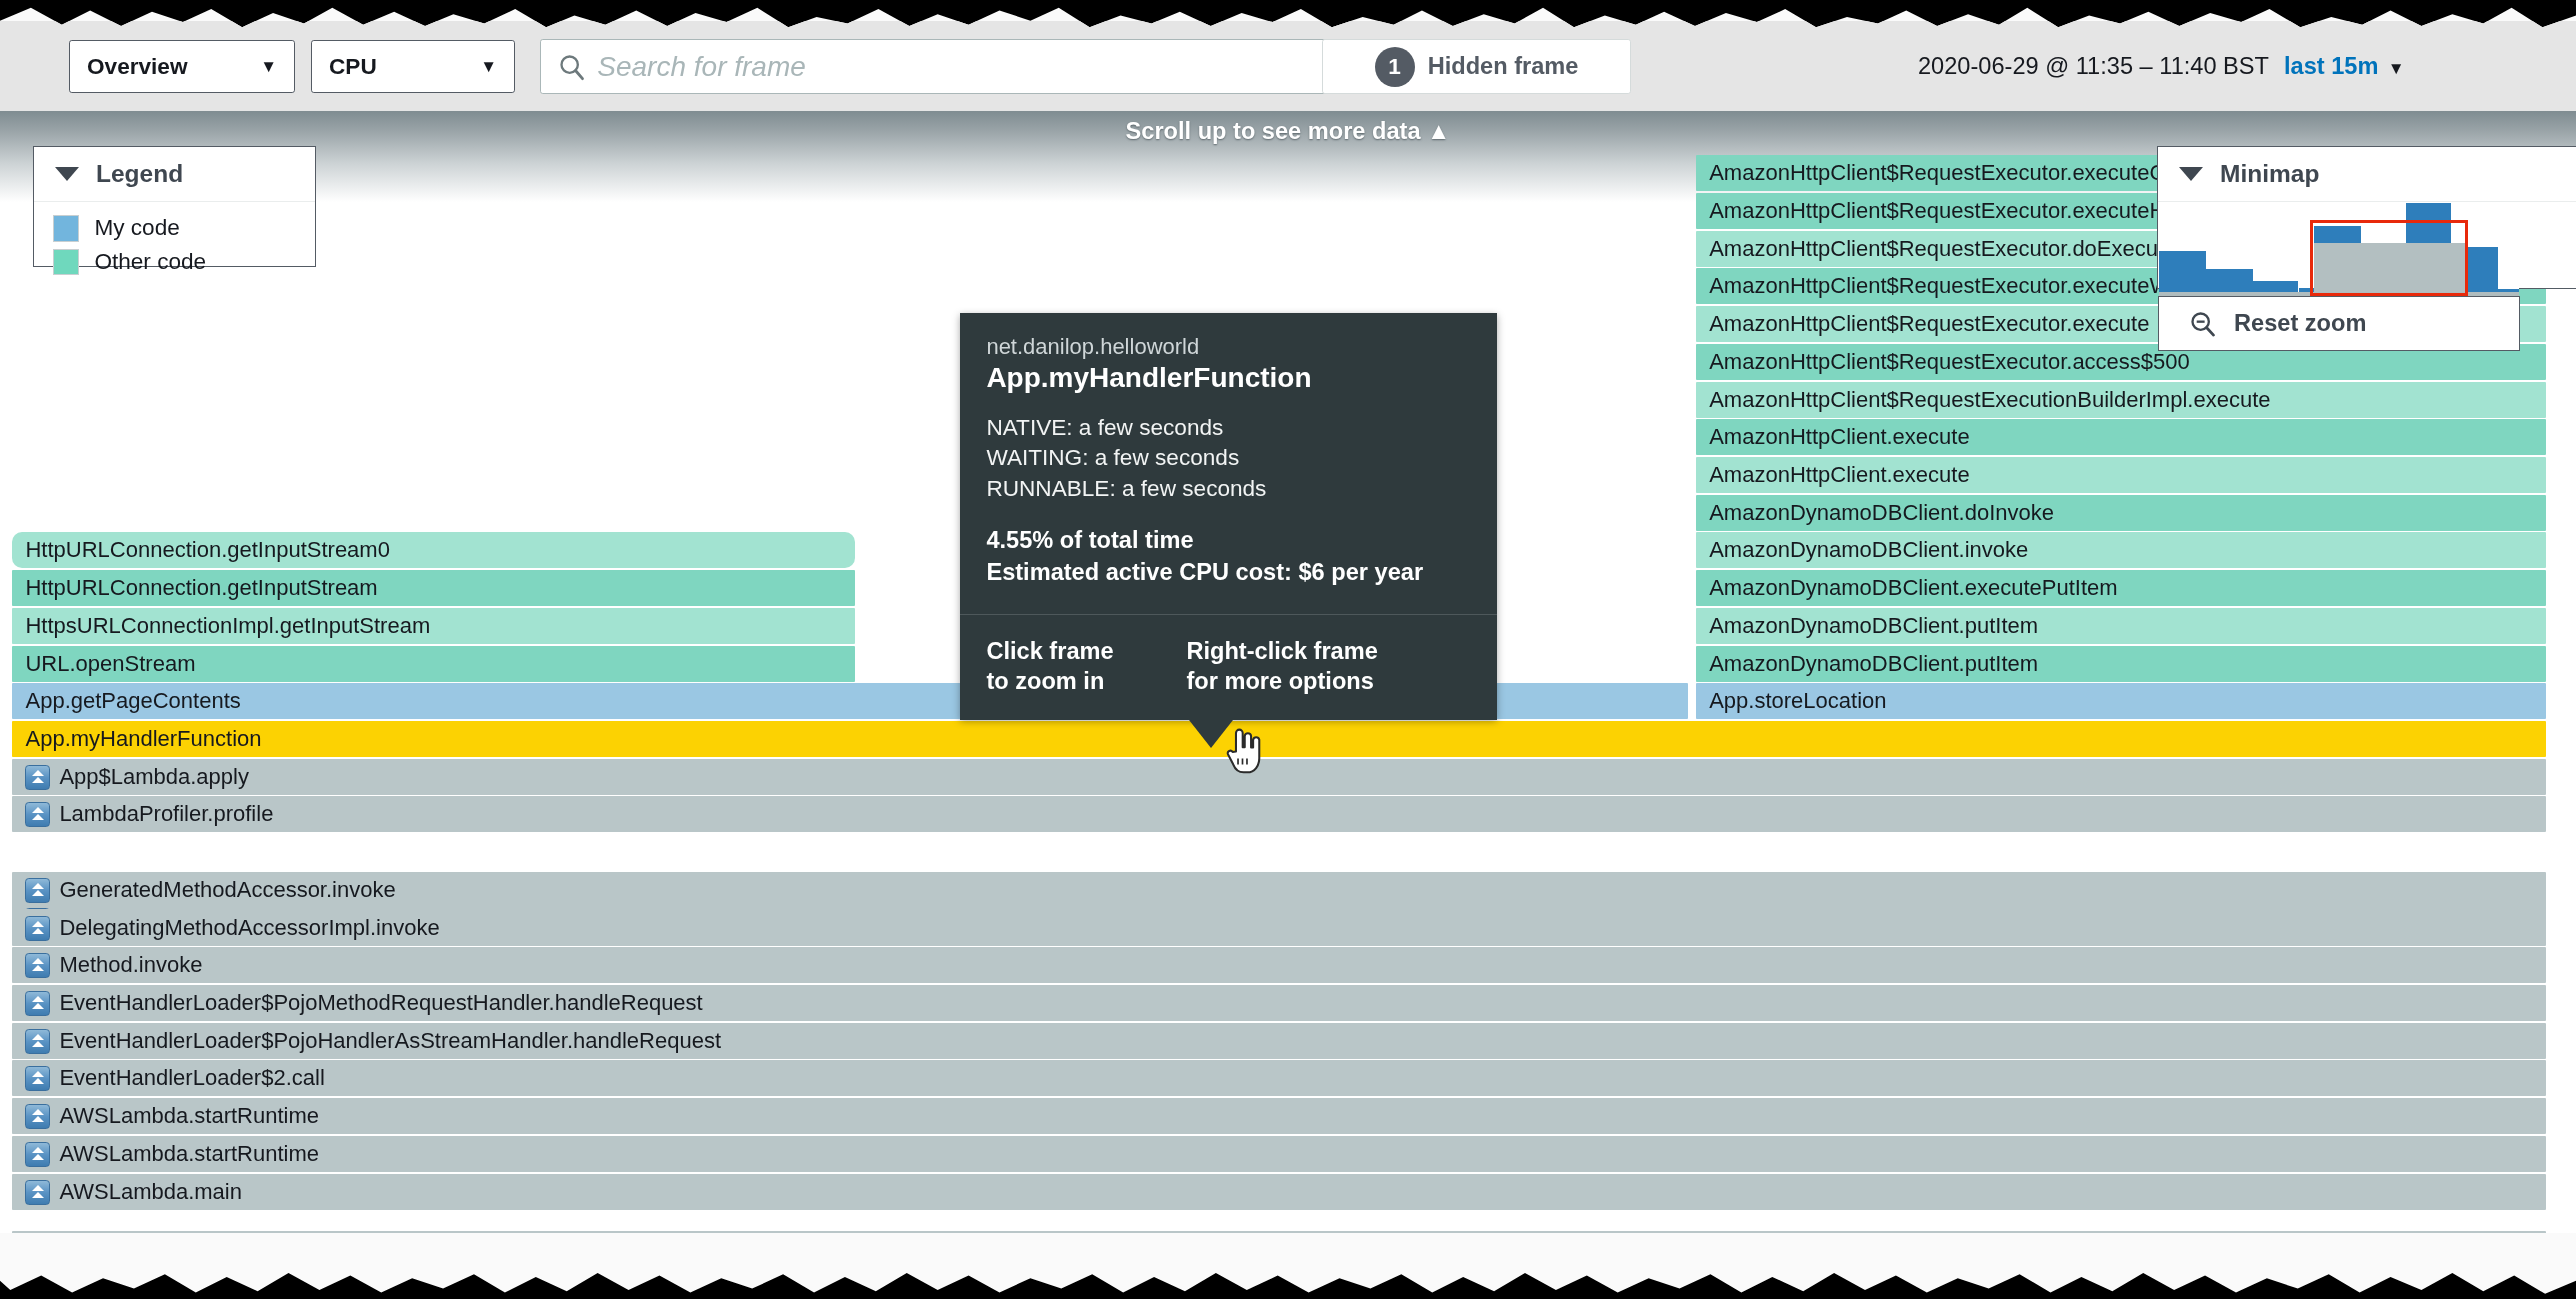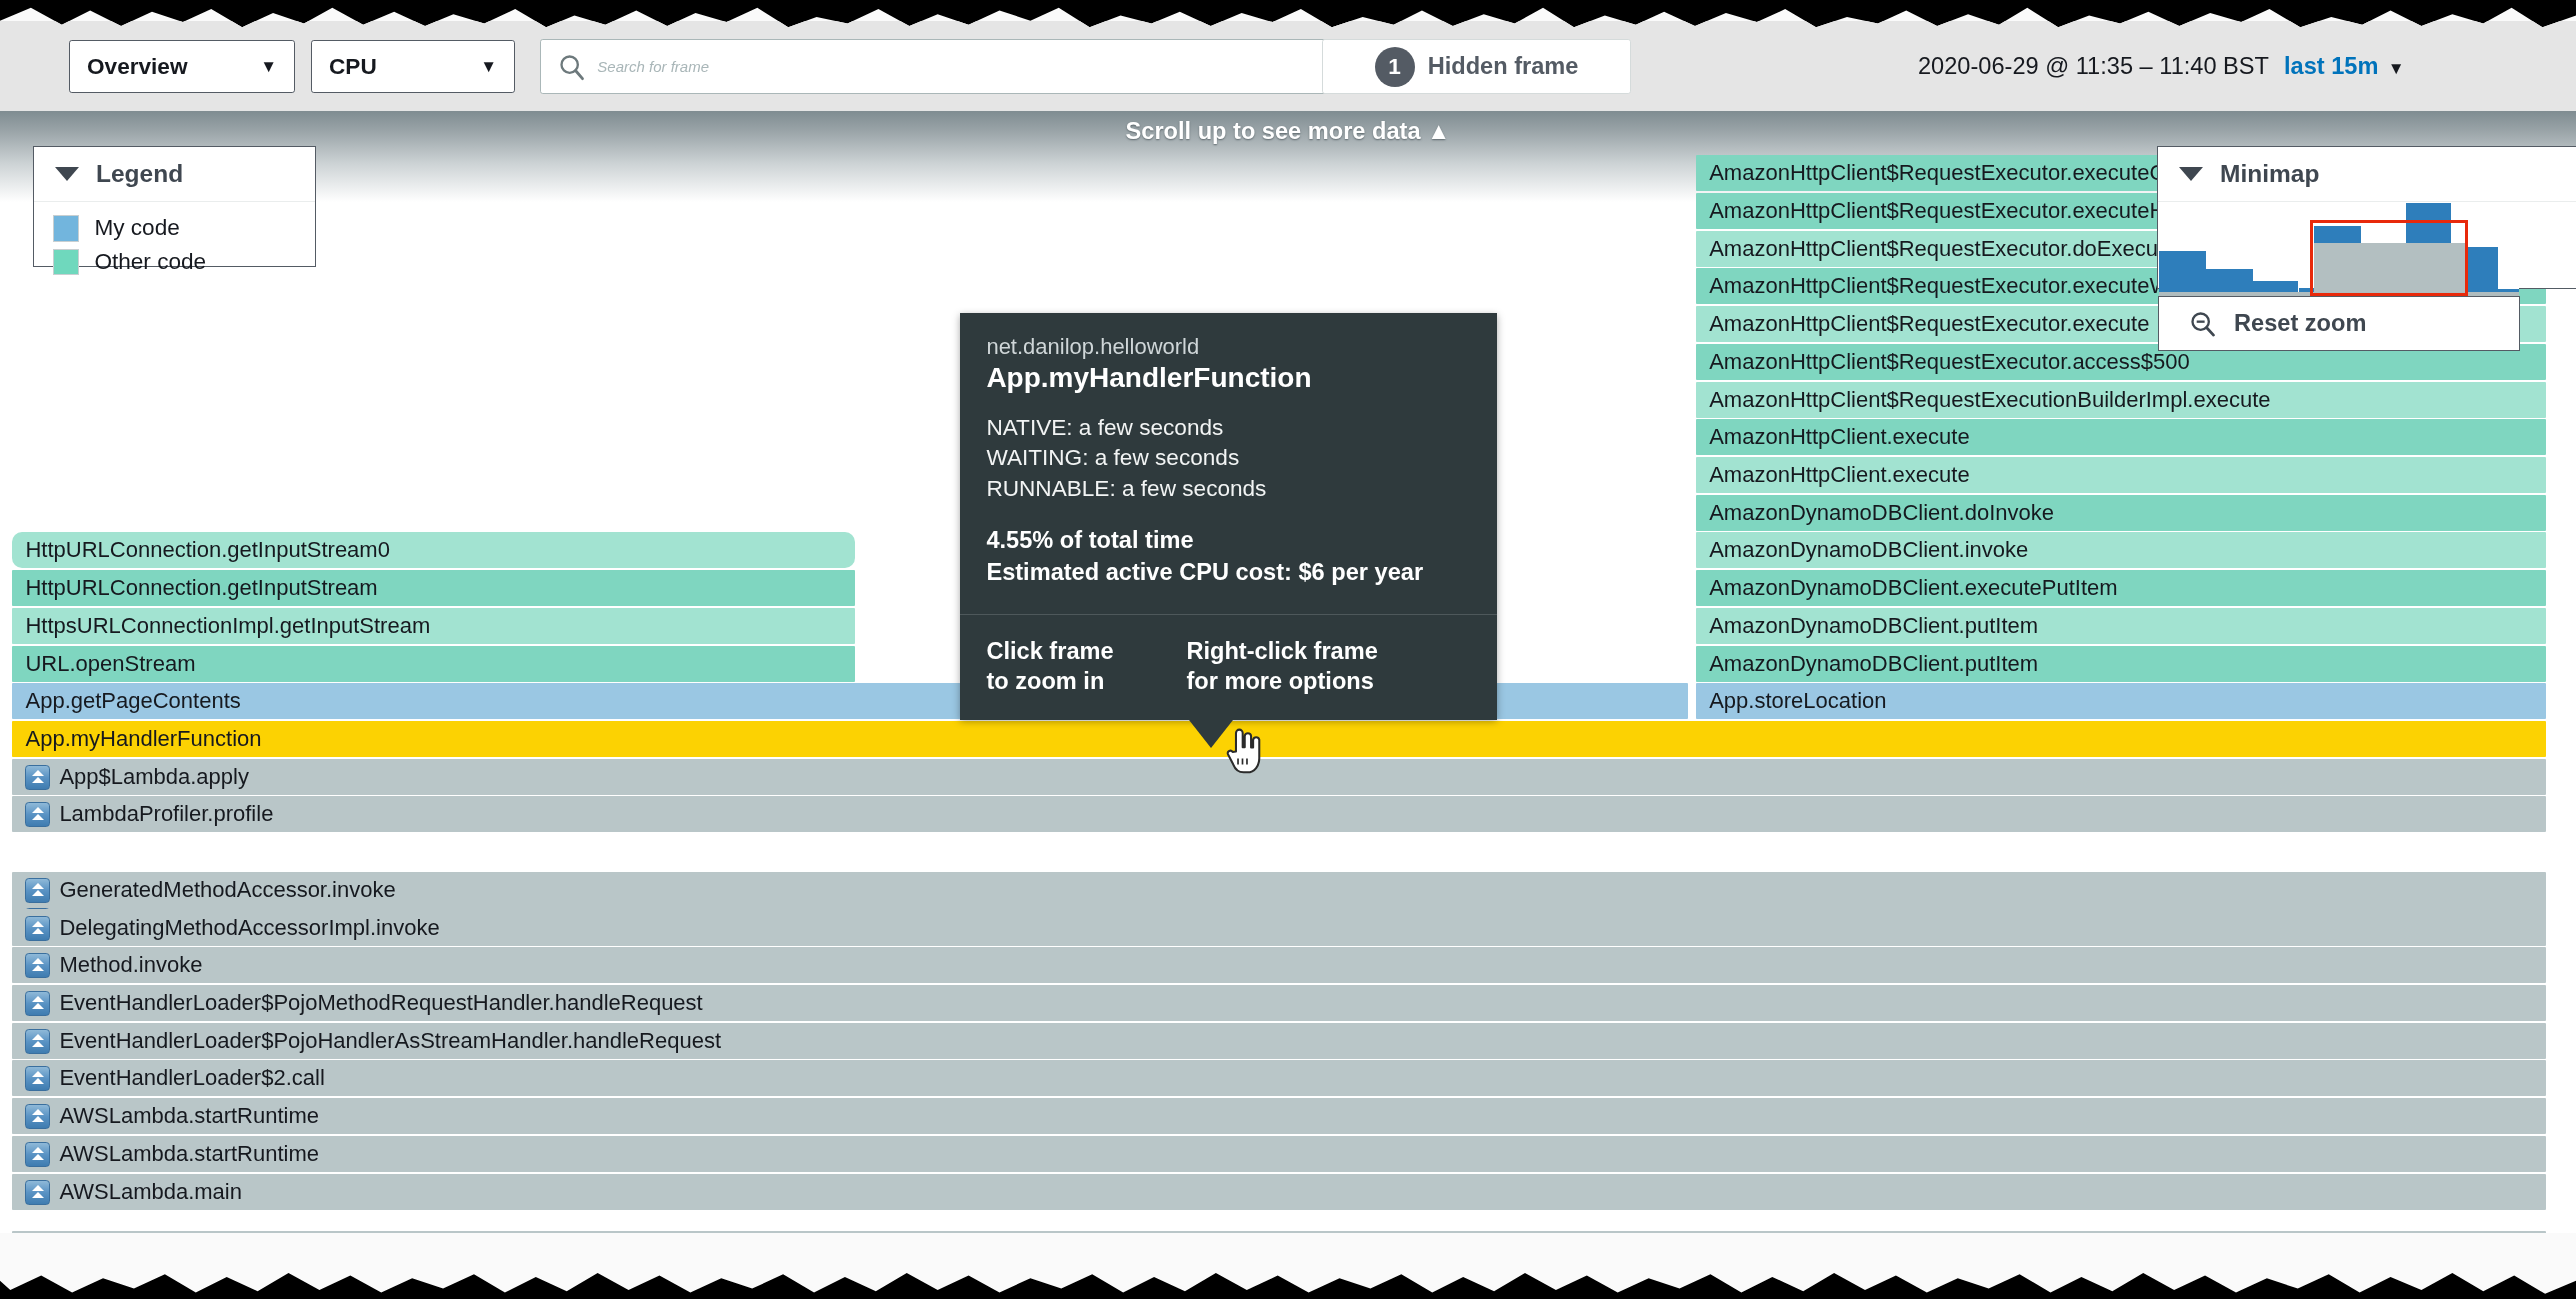--- a/index.html
+++ b/index.html
@@ -93,21 +93,21 @@
   .caret { font-size: 17px; margin-left: 15px; color:#16191f; }
 
   .search-box {
     position: absolute; left: 540px; width: 824px; height: 55px;
     border: 1.4px solid #aab7b8; border-radius: 2.8px; background: #fff;
     display: flex; align-items: center; padding-left: 17px;
   }
   .search-icon { width: 28px; height: 28px; margin-right: 11.3px; flex: 0 0 auto; }
   .search-input {
     border: none; outline: none; flex: 1 1 auto; height: 47px;
-    font-size: 15px; font-family: "Liberation Sans", sans-serif;
+    font-size: 28px; font-family: "Liberation Sans", sans-serif;
     color: #16191f; background: transparent;
   }
   .search-input::placeholder { color: #a9b6b8; font-style: italic; }
 
   .hidden-frame {
     position: absolute; left: 1322px; width: 309px; height: 55px;
     border: 1.4px solid #d5dbdb; border-radius: 2.8px; background: #fff;
     display: flex; align-items: center; justify-content: center; cursor: pointer;
   }
   .hf-badge {

